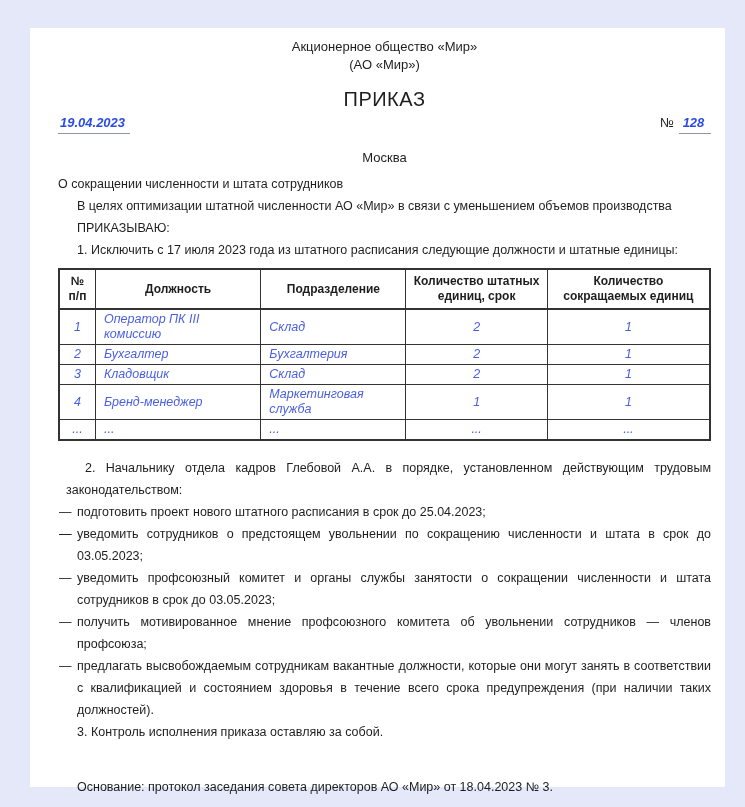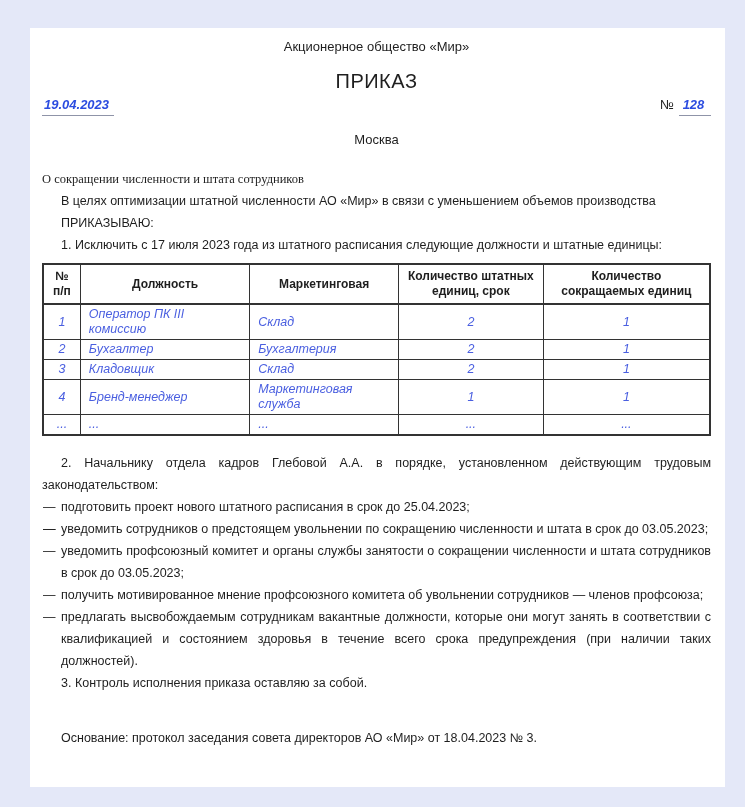--- a/index.html
+++ b/index.html
@@ -8,42 +8,42 @@
     background: #e4e8f8;
     font-family: "Liberation Sans", sans-serif;
     color: #1e1e1e;
     overflow: hidden;
   }
   .page {
     position: absolute;
     left: 30px; top: 28px;
     width: 695px; height: 759px;
     background: #ffffff;
-    padding: 10px 14px 0 12px;
+    padding: 10px 14px 0 28px;
   }
   .center { text-align: center; }
   .company-line { font-size: 13px; line-height: 18px; }
   .doc-type {
     font-size: 20px; font-weight: 400; letter-spacing: 0.5px;
     margin-top: 13px; line-height: 24px;
   }
   .date-row {
     display: flex; justify-content: space-between; align-items: center;
     margin-top: 3px; font-size: 13px; line-height: 18px;
   }
   .fill {
     color: #2b4ce0; font-style: italic; font-weight: 700;
     border-bottom: 1px solid #8f94a8;
     display: inline-block; padding: 0 5px 1px 2px;
   }
   .num-group { display: inline-flex; align-items: baseline; gap: 5px; }
   .num-field { min-width: 32px; text-align: center; }
   .city { font-size: 13px; line-height: 18px; margin-top: 15px; }
   .subject {
-    font-size: 12.5px; line-height: 21px; margin-top: 20px; font-family: Liberation Serif, serif;
+    font-size: 12.5px; line-height: 21px; margin-top: 7px;
   }
   .para {
     font-size: 12.5px; line-height: 22px;
     text-align: justify;
   }
   .para.first-indent { text-indent: 19px; }
   .intro-block { }
   .order-table {
     width: 100%; border-collapse: collapse;
     margin-top: 7px; margin-bottom: 12px;
@@ -60,35 +60,36 @@
     font-size: 12.5px; line-height: 15px;
     color: #4a5fe0; font-style: italic;
     padding: 2px 8px; vertical-align: middle;
   }
   .order-table td.c { text-align: center; }
   .col-num  { width: 5.6%; }
   .col-post { width: 25.4%; }
   .col-dept { width: 22.3%; }
   .col-qty  { width: 21.7%; }
   .col-cut  { width: 25%; }
-  .para2 { margin-top: 16px; }
+  .para2 { margin-top: 16px; margin-left: 8px; }
   .dash-list { margin-top: 0; }
   .dash-item {
     position: relative; padding-left: 19px;
     font-size: 12.5px; line-height: 22px; text-align: justify;
   }
   .dash-item .marker { position: absolute; left: 1px; top: 0; }
   .basis { margin-top: 33px; }
 </style>
 </head>
 <body>
 
 <div class="page">
 
   <div class="center company-line">Акционерное общество «Мир»</div>
+  <div class="center company-line">(АО «Мир»)</div>
 
   <div class="center doc-type">ПРИКАЗ</div>
 
   <div class="date-row">
     <span class="fill">19.04.2023</span>
     <span class="num-group">
       <span>№</span>
       <span class="fill num-field">128</span>
     </span>
   </div>
@@ -107,21 +108,21 @@
         <col class="col-post">
         <col class="col-dept">
         <col class="col-qty">
         <col class="col-cut">
     </colgroup>
     <thead>
       <tr>
         <th>№
 п/п</th>
         <th>Должность</th>
-        <th>Маркетинговая</th>
+        <th>Подразделение</th>
         <th>Количество штатных
 единиц, срок</th>
         <th>Количество
 сокращаемых единиц</th>
       </tr>
     </thead>
     <tbody>
       <tr>
         <td class="c">1</td>
         <td>Оператор ПК III комиссию</td>

